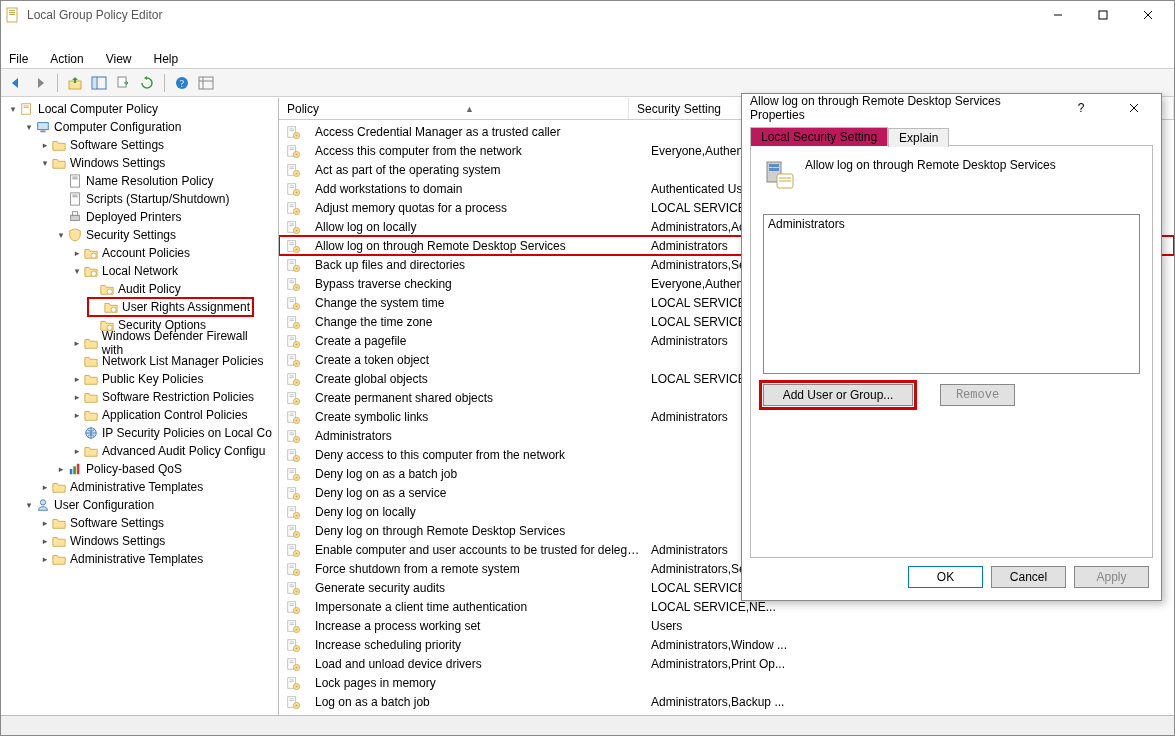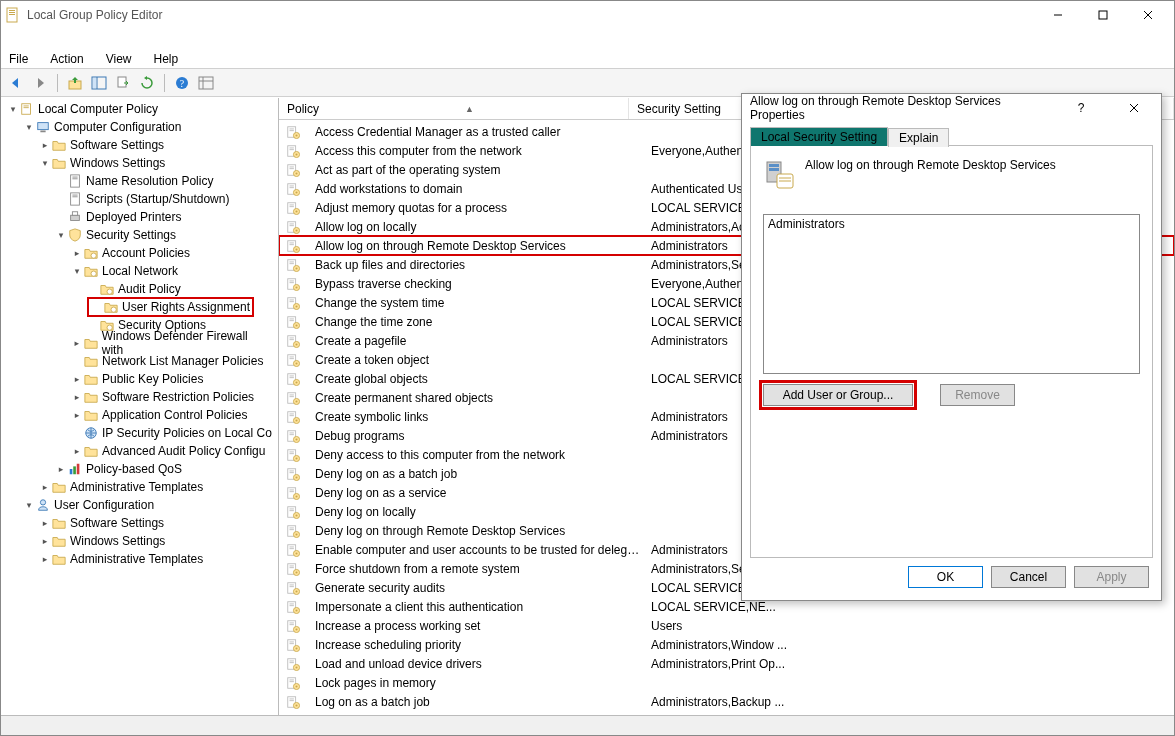--- a/index.html
+++ b/index.html
@@ -171,21 +171,21 @@
   .dlg-title .q { width:24px; text-align:center; }
   .dlg-title .x { width:24px; text-align:center; }
   .tabs {
     display:flex; padding: 4px 8px 0 8px;
     gap: 0;
   }
   .tab {
     padding: 2px 10px;
     border: 1px solid #bbb;
     border-bottom: none;
-    background:#0f766e;
+    background:#be185d;
     position:relative;
     top:1px;
   }
   .tab.inactive {
     background:#f0f0f0;
     top:2px;
   }
   .dlg-body {
     flex:1;
     margin: 0 8px 8px 8px;
@@ -211,21 +211,21 @@
     display:flex; gap:27px;
   }
   .btn {
     height: 22px;
     min-width: 75px;
     padding: 0 14px;
     border: 1px solid #888;
     background: #e1e1e1;
     display:flex; align-items:center; justify-content:center;
   }
-  .btn.disabled { color:#888; }
+  .btn.disabled { color:#888;font-family:Liberation Mono, monospace; }
   .btn-highlight { outline: 3px solid #d40000; outline-offset: 1px;}
   .dlg-footer {
     display:flex; justify-content:flex-end;
     padding: 0 12px 12px 0; gap:8px;
   }
   .btn.default { border:1px solid #0078d7; background:#fff; }
   .btn.apply { color:#888; }
   
   svg { display:block; }
 </style>
@@ -830,21 +830,20 @@
           <div class="row-item">
     <span class="ic">
               <svg width="14" height="14" viewBox="0 0 16 16">
                 <rect x="2" y="2" width="9" height="12" fill="#fff" stroke="#bbb"></rect>
                 <rect x="4" y="4" width="5" height="1" fill="#bbb"></rect>
                 <rect x="4" y="6" width="5" height="1" fill="#bbb"></rect>
                 <circle cx="12" cy="12" r="3.5" fill="#ffe39b" stroke="#c9a94e"></circle>
                 <circle cx="12" cy="12" r="1.2" fill="#c9a94e"></circle>
               </svg>
             </span>
-    <span class="pl">Debug programs</span>
     <span class="ss">Administrators</span>
   </div>
           <div class="row-item">
     <span class="ic">
               <svg width="14" height="14" viewBox="0 0 16 16">
                 <rect x="2" y="2" width="9" height="12" fill="#fff" stroke="#bbb"></rect>
                 <rect x="4" y="4" width="5" height="1" fill="#bbb"></rect>
                 <rect x="4" y="6" width="5" height="1" fill="#bbb"></rect>
                 <circle cx="12" cy="12" r="3.5" fill="#ffe39b" stroke="#c9a94e"></circle>
                 <circle cx="12" cy="12" r="1.2" fill="#c9a94e"></circle>
@@ -947,21 +946,21 @@
           <div class="row-item">
     <span class="ic">
               <svg width="14" height="14" viewBox="0 0 16 16">
                 <rect x="2" y="2" width="9" height="12" fill="#fff" stroke="#bbb"></rect>
                 <rect x="4" y="4" width="5" height="1" fill="#bbb"></rect>
                 <rect x="4" y="6" width="5" height="1" fill="#bbb"></rect>
                 <circle cx="12" cy="12" r="3.5" fill="#ffe39b" stroke="#c9a94e"></circle>
                 <circle cx="12" cy="12" r="1.2" fill="#c9a94e"></circle>
               </svg>
             </span>
-    <span class="pl">Impersonate a client this authentication</span>
+    <span class="pl">Impersonate a client time authentication</span>
     <span class="ss">LOCAL SERVICE,NE...</span>
   </div>
           <div class="row-item">
     <span class="ic">
               <svg width="14" height="14" viewBox="0 0 16 16">
                 <rect x="2" y="2" width="9" height="12" fill="#fff" stroke="#bbb"></rect>
                 <rect x="4" y="4" width="5" height="1" fill="#bbb"></rect>
                 <rect x="4" y="6" width="5" height="1" fill="#bbb"></rect>
                 <circle cx="12" cy="12" r="3.5" fill="#ffe39b" stroke="#c9a94e"></circle>
                 <circle cx="12" cy="12" r="1.2" fill="#c9a94e"></circle>

